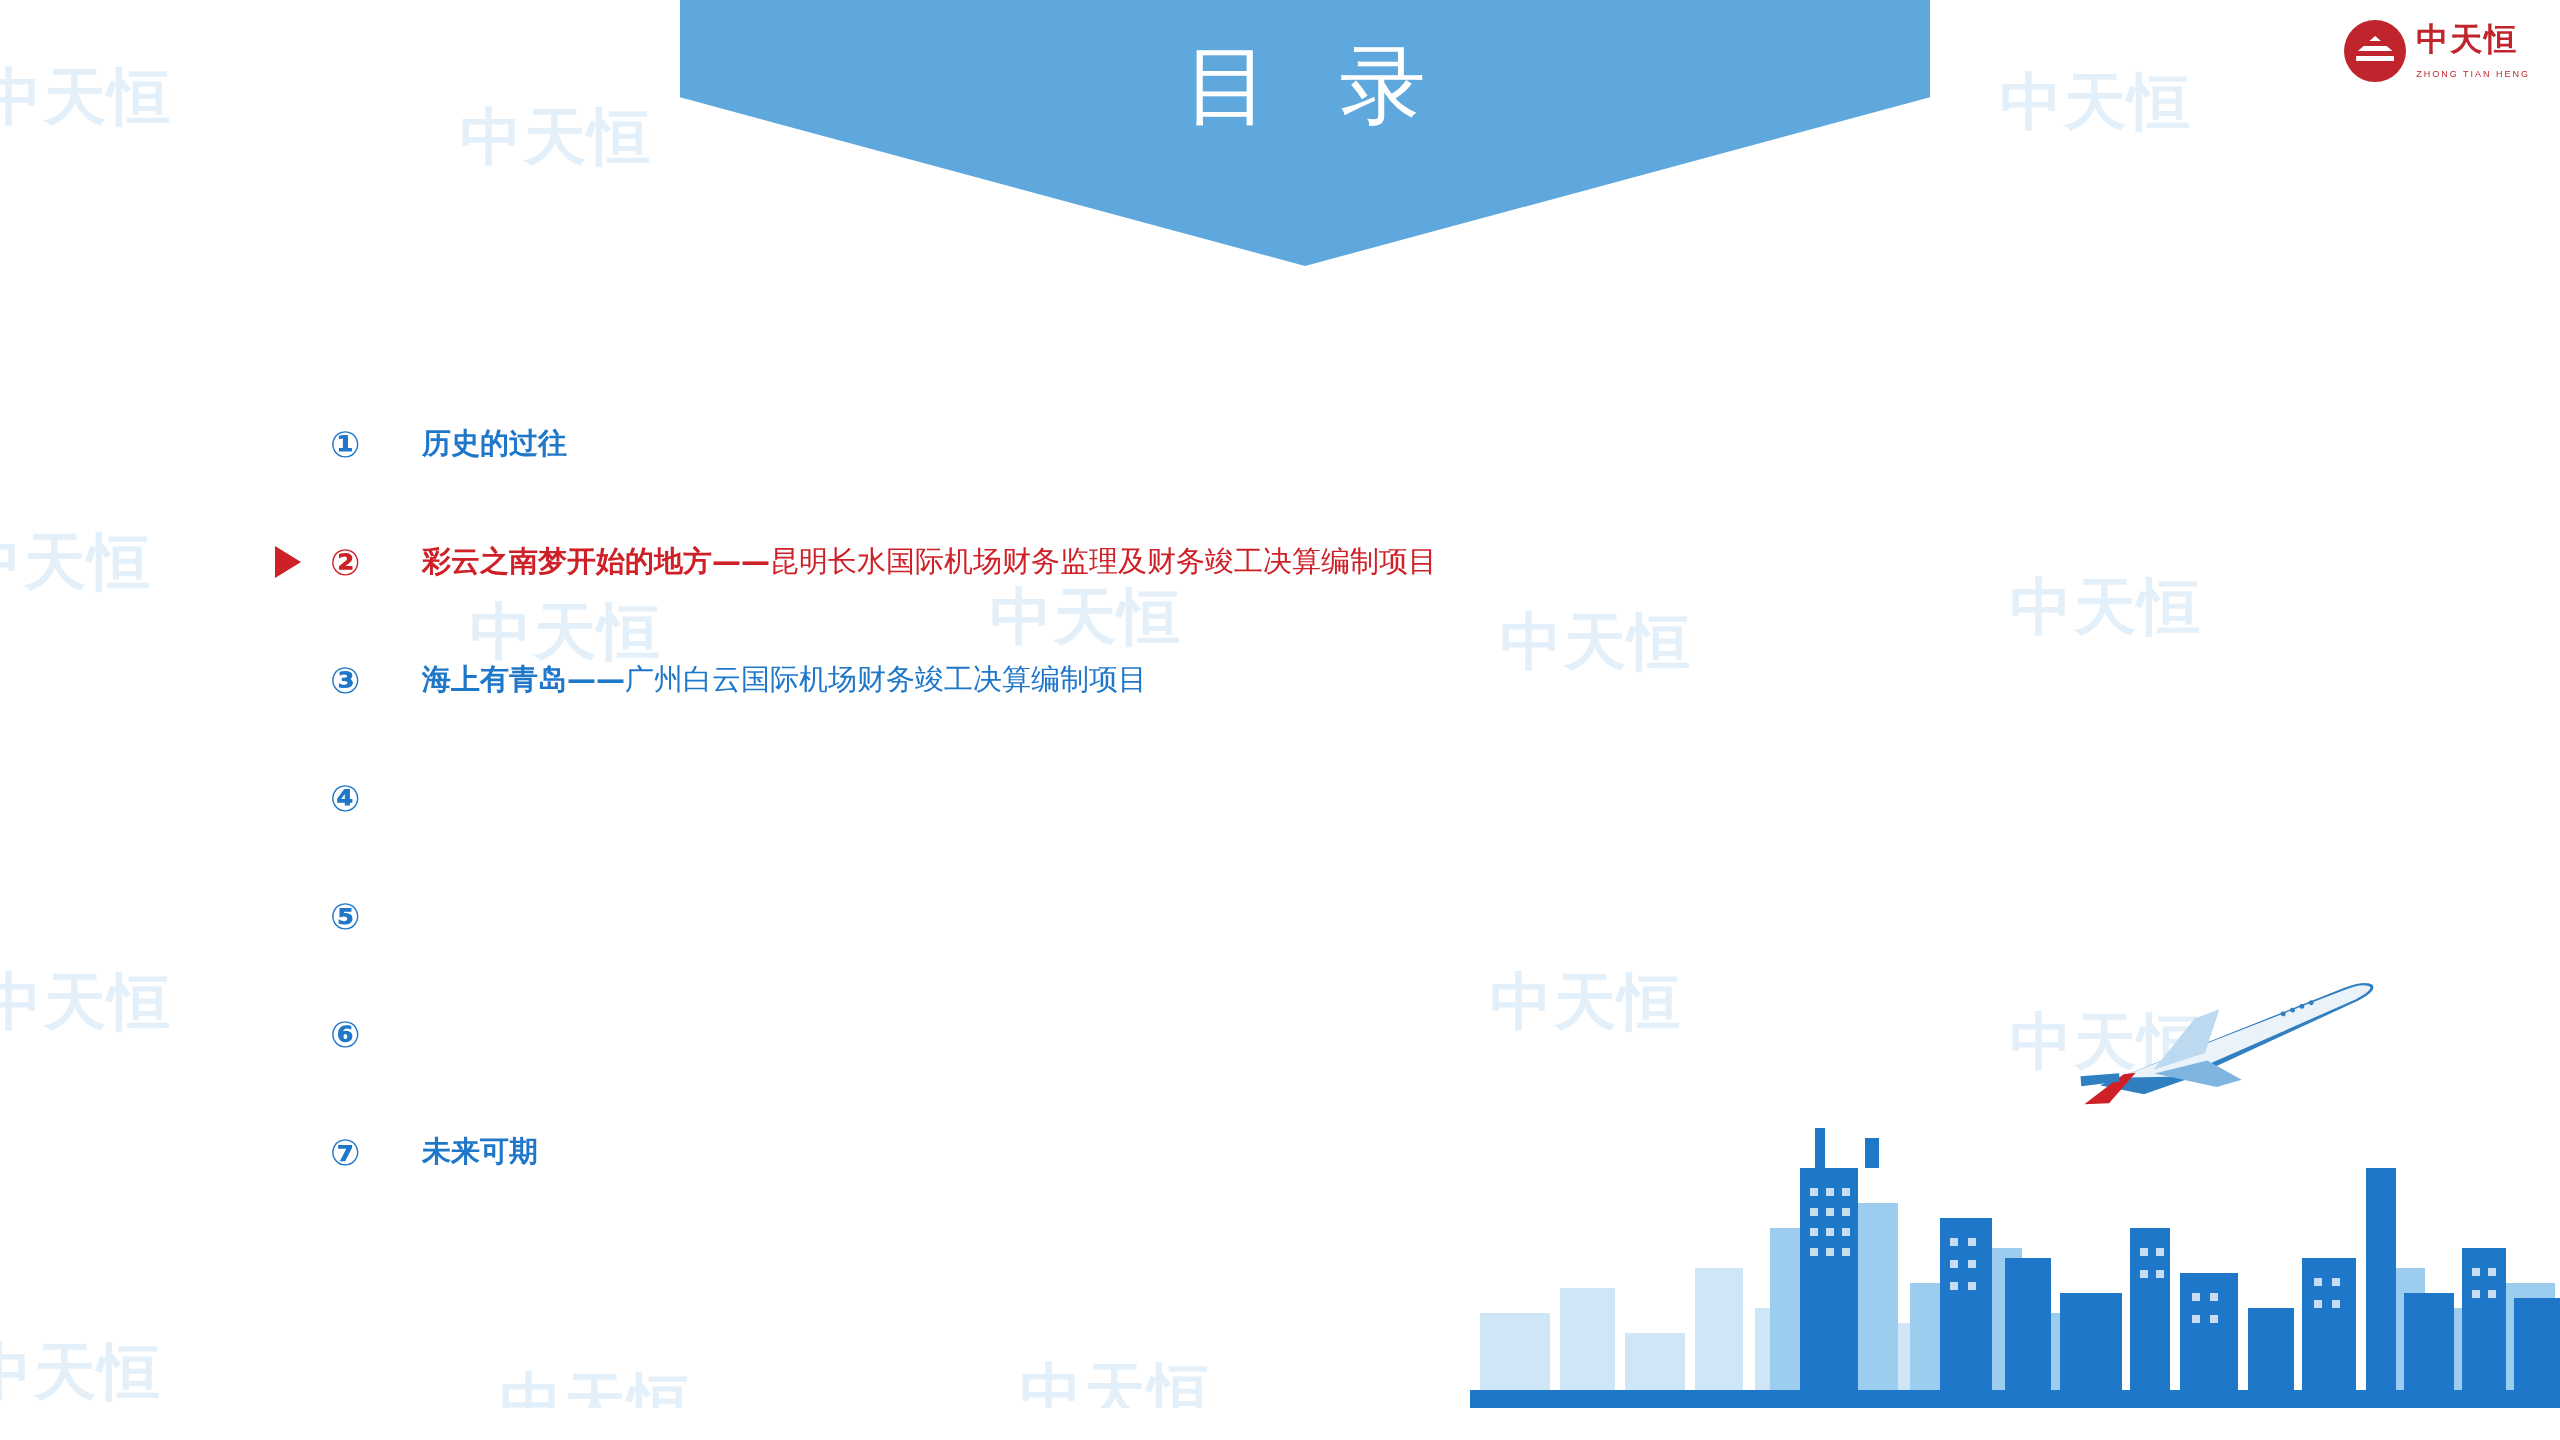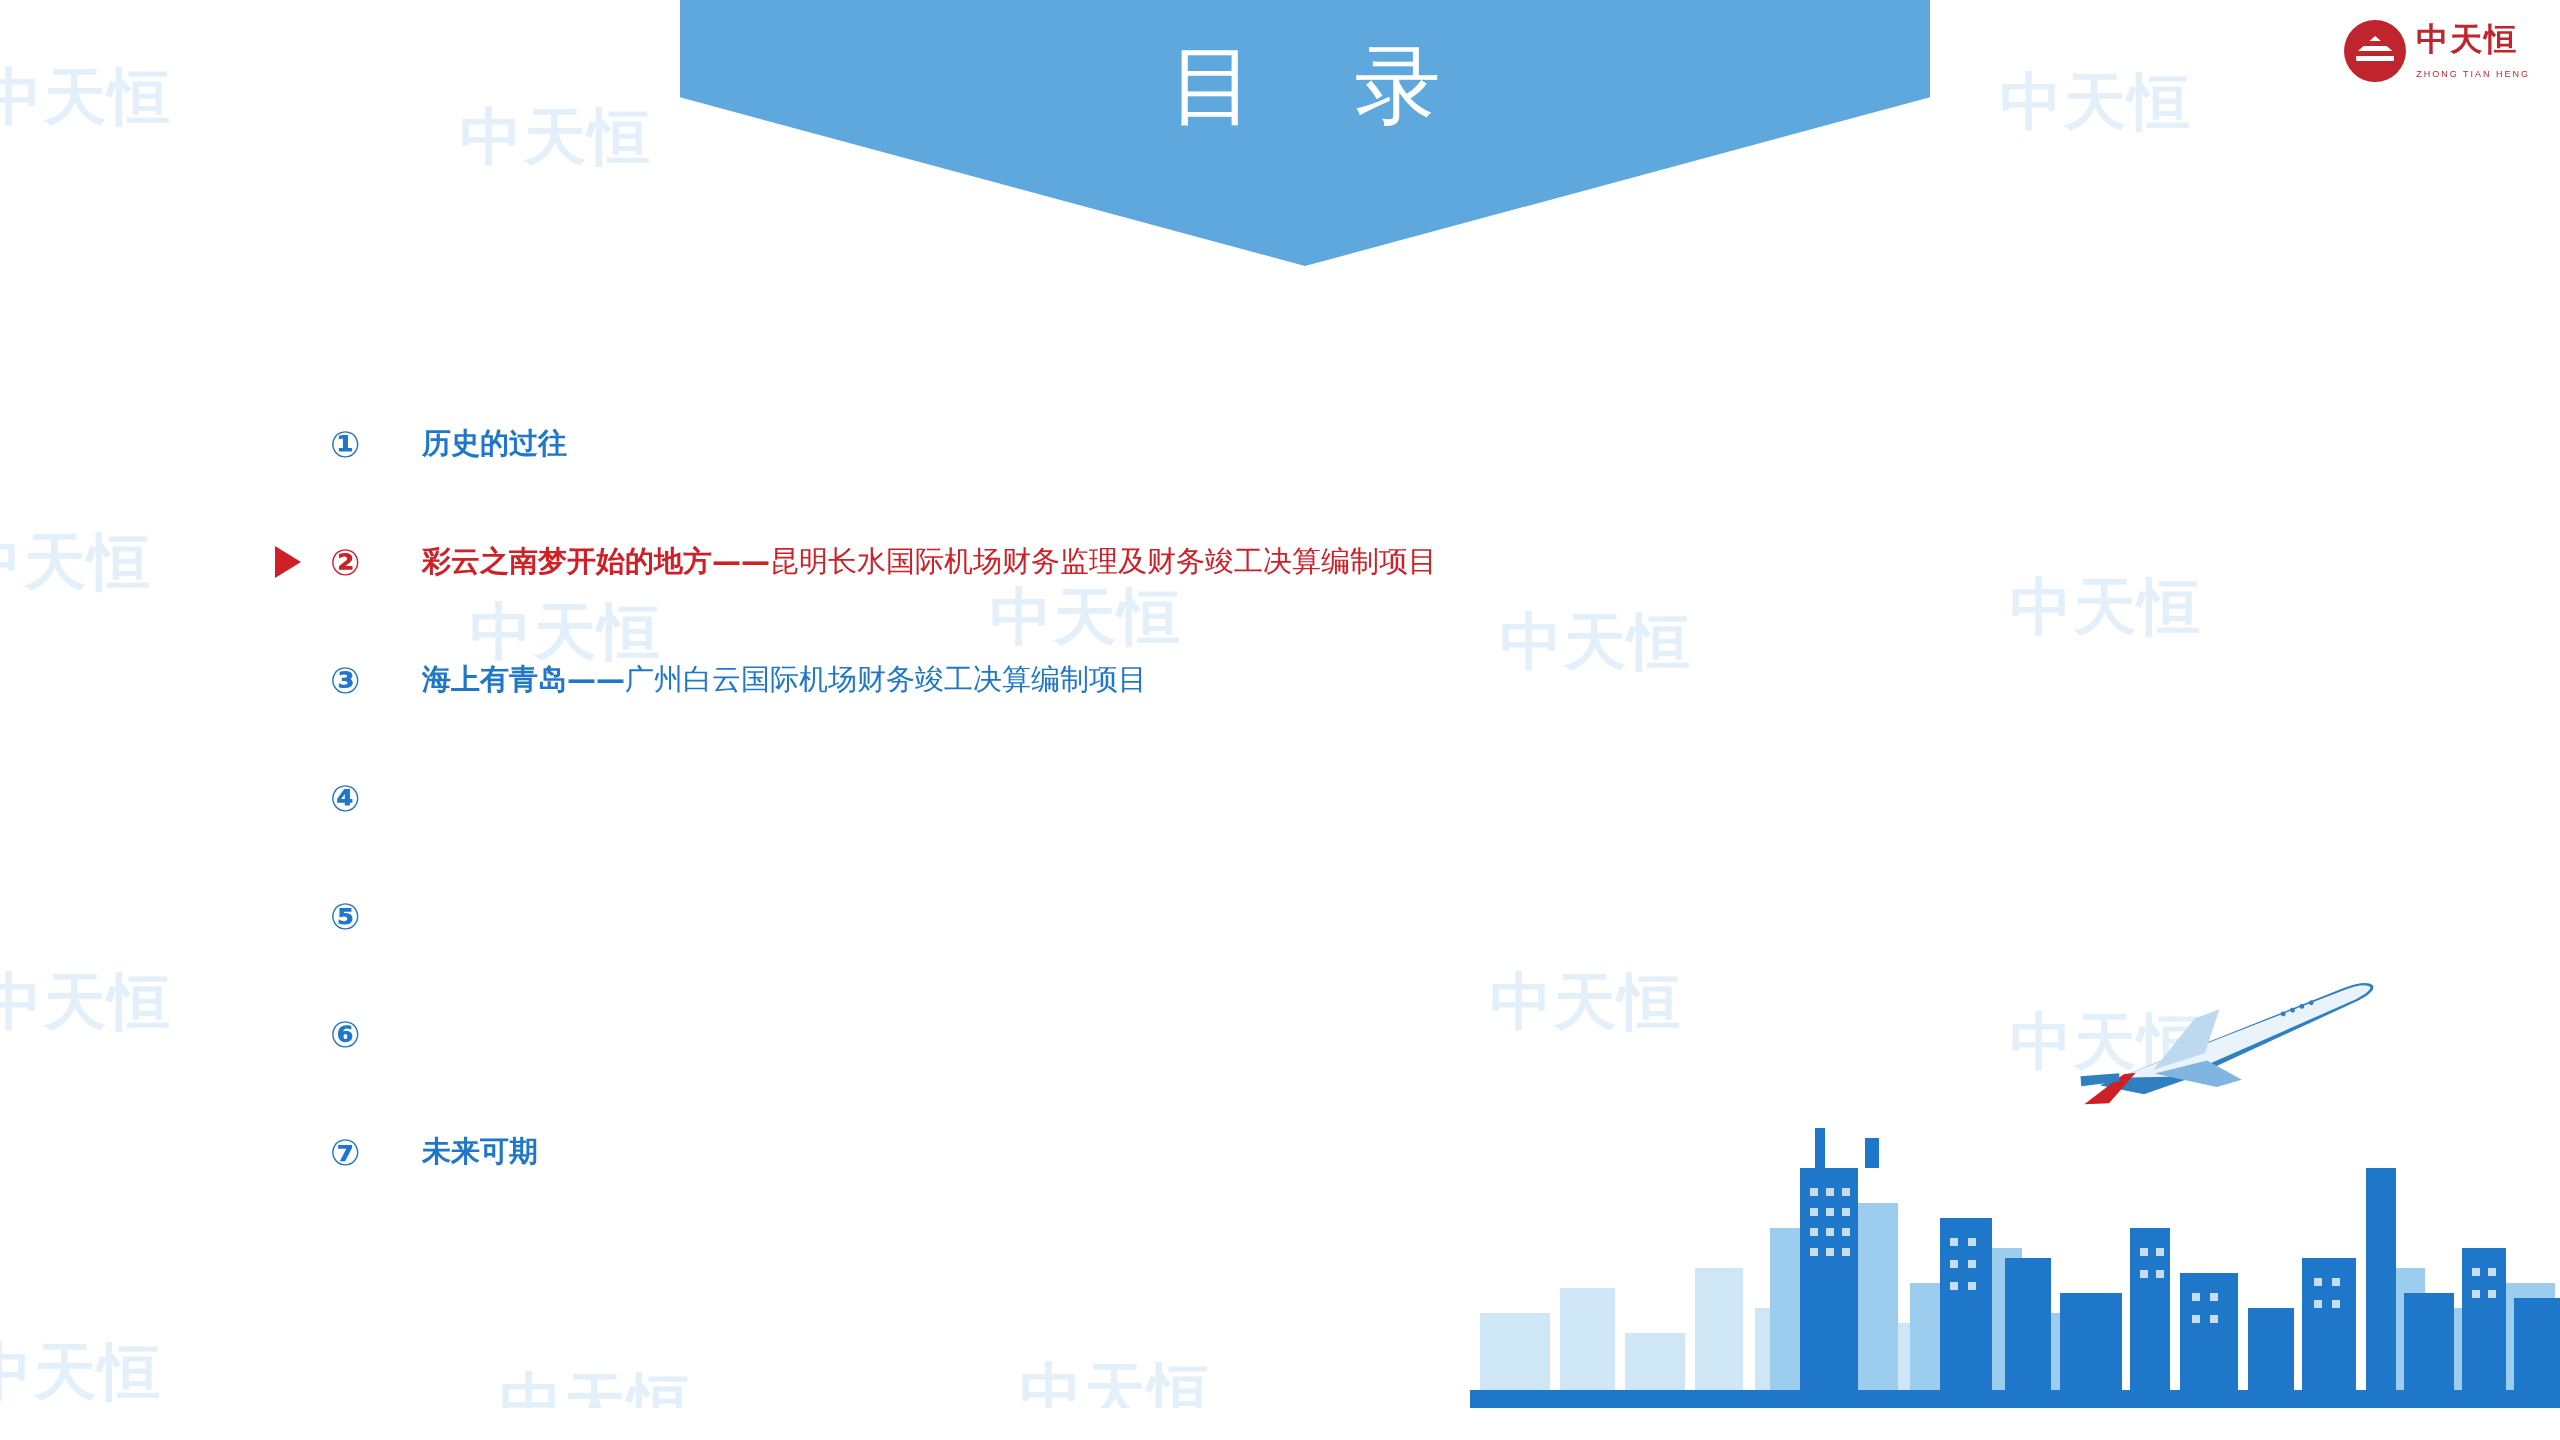--- a/index.html
+++ b/index.html
@@ -46,21 +46,21 @@
     position: absolute;
     left: 680px; top: 28px;
     width: 1250px;
     text-align: center;
     color: #ffffff;
     font-size: 86px;
     font-weight: 400;
     letter-spacing: 24px;
     text-indent: 24px;
     z-index: 3;
-    font-family: Liberation Mono, monospace;
+    font-family: Liberation Serif, serif;
   }
 
   
   .logo {
     position: absolute;
     right: 30px; top: 20px;
     display: flex; align-items: center; gap: 10px;
     z-index: 6;
   }
   .logo-mark {

